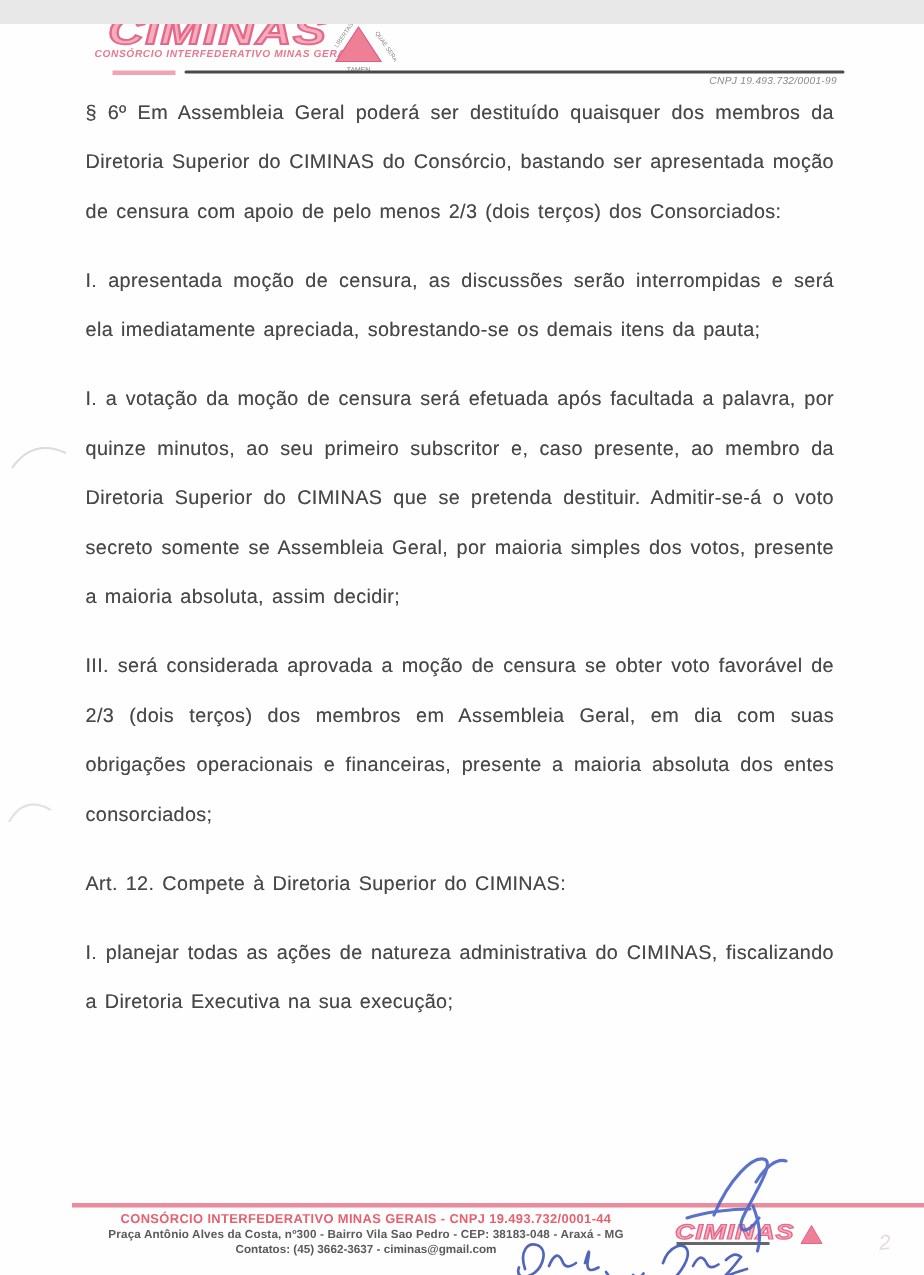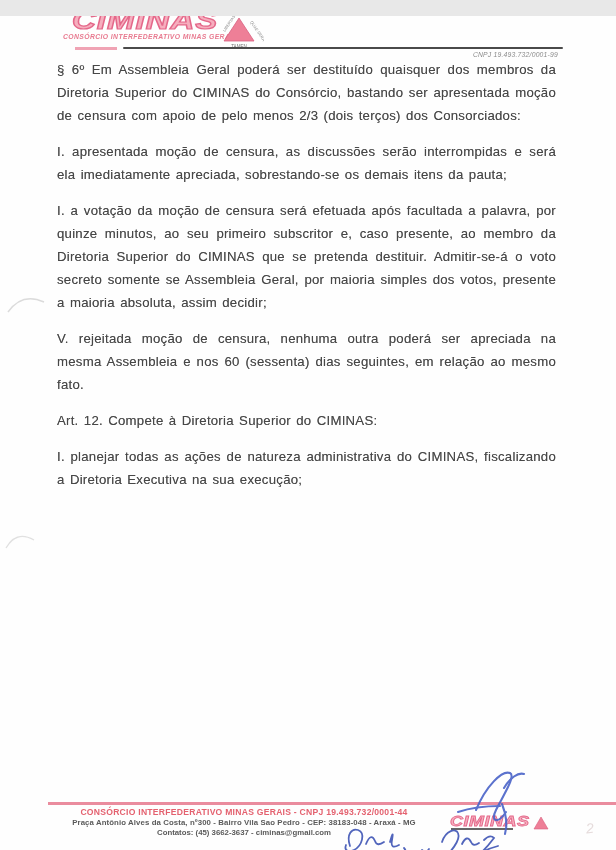--- a/index.html
+++ b/index.html
@@ -33,21 +33,21 @@
   .rule-pink{position:absolute;left:75px;top:31px;width:42px;height:3px;background:#f0a3b4;}
   .rule-dark{position:absolute;left:123px;top:31px;width:440px;height:2px;background:#4a4a4a;border-radius:1px;}
   .cnpj{
     position:absolute;left:446px;top:35px;width:112px;
     font-size:6.8px;font-style:italic;color:#8a8a8a;text-align:right;letter-spacing:.2px;
   }
 
   
   .doc-body{
     position:absolute;top:42px;left:57px;width:499px;
-    font-size:13.2px;line-height:23px;
+    font-size:13.2px;line-height:33px;
     text-align:justify;
     word-spacing:1.4px;letter-spacing:.25px;
     color:#474747;
     text-shadow:0 0 .4px rgba(70,70,70,.55);
   }
   .doc-body p{margin:0 0 13px 0;}
 
   
   .footer-rule{position:absolute;left:48px;top:786px;width:568px;height:2.5px;background:#e87f93;opacity:.9;}
   .footer-text{position:absolute;left:34px;width:420px;text-align:center;font-weight:bold;white-space:nowrap;}
@@ -94,21 +94,21 @@
     </div>
     <span class="rule-pink"></span>
     <span class="rule-dark"></span>
     <div class="cnpj">CNPJ 19.493.732/0001-99</div>
   </header>
 
   <main class="doc-body">
     <p>§ 6º Em Assembleia Geral poderá ser destituído quaisquer dos membros da Diretoria Superior do CIMINAS do Consórcio, bastando ser apresentada moção de censura com apoio de pelo menos 2/3 (dois terços) dos Consorciados:</p>
     <p>I. apresentada moção de censura, as discussões serão interrompidas e será ela imediatamente apreciada, sobrestando-se os demais itens da pauta;</p>
     <p>I. a votação da moção de censura será efetuada após facultada a palavra, por quinze minutos, ao seu primeiro subscritor e, caso presente, ao membro da Diretoria Superior do CIMINAS que se pretenda destituir. Admitir-se-á o voto secreto somente se Assembleia Geral, por maioria simples dos votos, presente a maioria absoluta, assim decidir;</p>
-    <p>V. rejeitada moção de censura, nenhuma outra poderá ser apreciada na mesma Assembleia e nos 60 (sessenta) dias seguintes, em relação ao mesmo fato.</p>
+    <p>III. será considerada aprovada a moção de censura se obter voto favorável de 2/3 (dois terços) dos membros em Assembleia Geral, em dia com suas obrigações operacionais e financeiras, presente a maioria absoluta dos entes consorciados;</p>
     <p>Art. 12. Compete à Diretoria Superior do CIMINAS:</p>
     <p>I. planejar todas as ações de natureza administrativa do CIMINAS, fiscalizando a Diretoria Executiva na sua execução;</p>
   </main>
 
   <footer>
     <div class="footer-rule"></div>
     <div class="footer-text footer-org">CONSÓRCIO INTERFEDERATIVO MINAS GERAIS - CNPJ 19.493.732/0001-44</div>
     <div class="footer-text footer-address">Praça Antônio Alves da Costa, nº300 - Bairro Vila Sao Pedro - CEP: 38183-048 - Araxá - MG</div>
     <div class="footer-text footer-contacts">Contatos: (45) 3662-3637 - ciminas@gmail.com</div>
 

